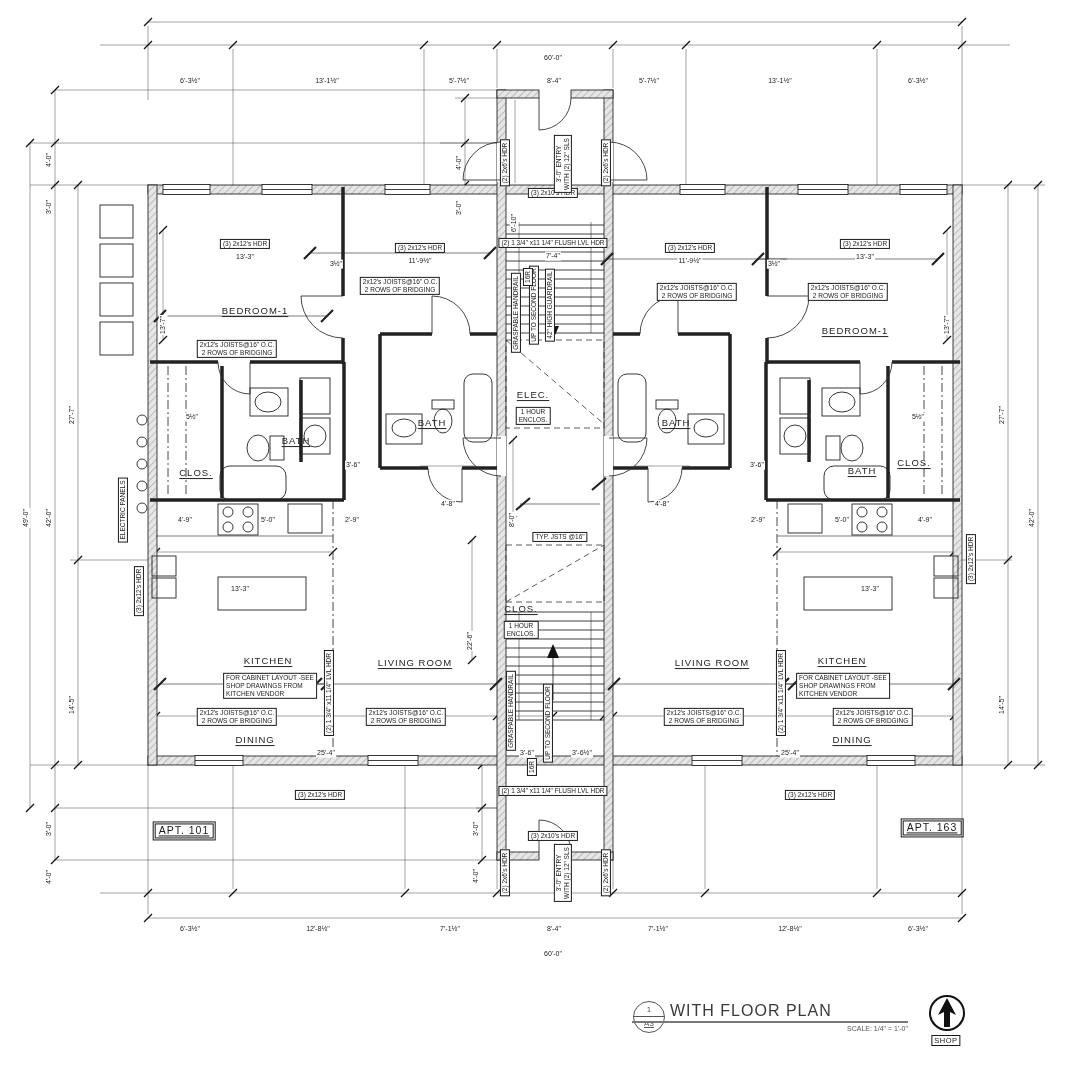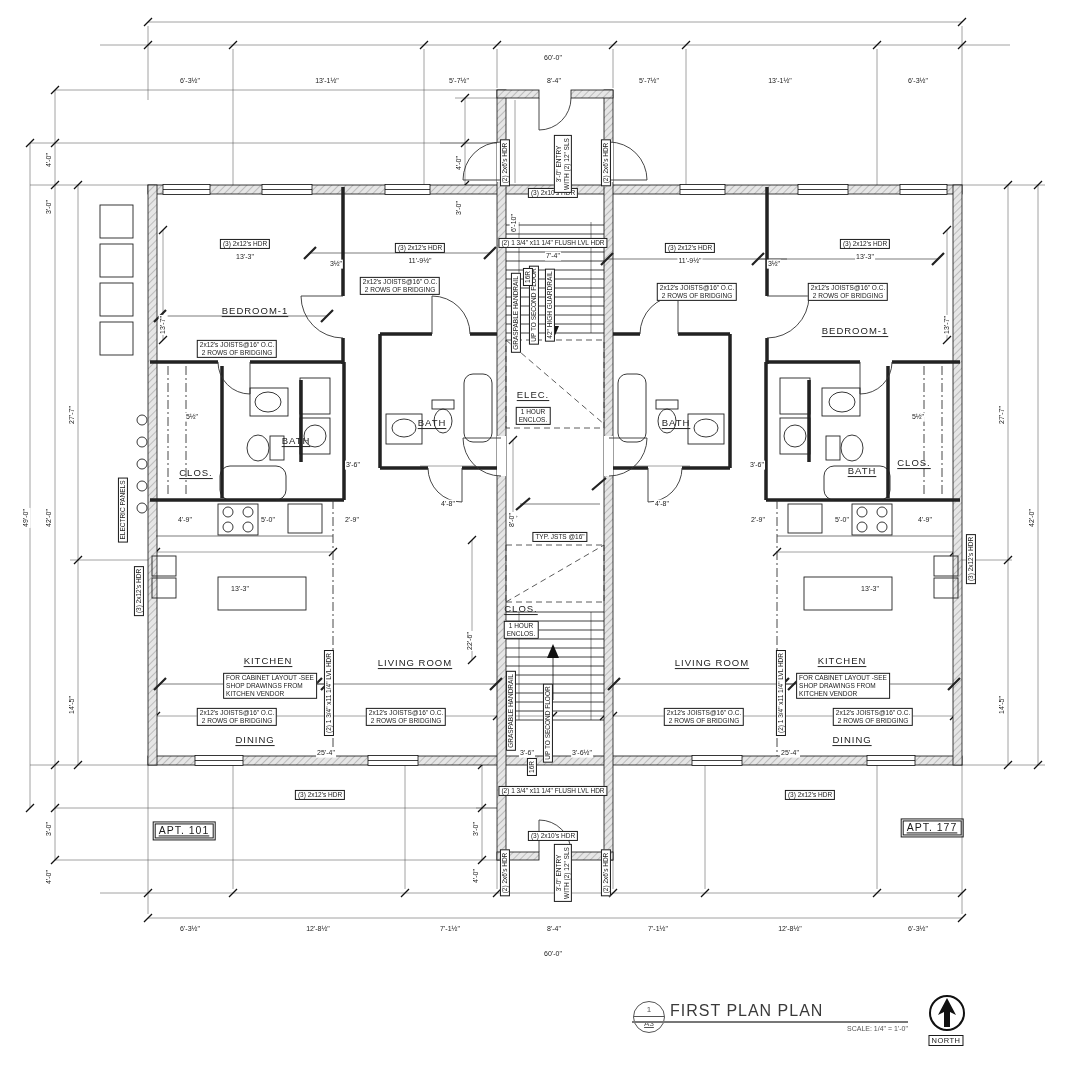--- a/index.html
+++ b/index.html
@@ -240,21 +240,21 @@
     <div class="lbl k-room" style="left: 914px; top: 420px;">CLOS.</div>
     <div class="lbl k-room" style="left: 268px; top: 618px;">KITCHEN</div>
     <div class="lbl k-room" style="left: 842px; top: 618px;">KITCHEN</div>
     <div class="lbl k-room" style="left: 415px; top: 620px;">LIVING ROOM</div>
     <div class="lbl k-room" style="left: 712px; top: 620px;">LIVING ROOM</div>
     <div class="lbl k-room" style="left: 255px; top: 697px;">DINING</div>
     <div class="lbl k-room" style="left: 852px; top: 697px;">DINING</div>
     <div class="lbl k-room" style="left: 533px; top: 352px;">ELEC.</div>
     <div class="lbl k-room" style="left: 521px; top: 566px;">CLOS.</div>
     <div class="lbl k-apt" style="left: 184px; top: 788px; text-decoration: underline;">APT. 101</div>
-    <div class="lbl k-apt" style="left: 932px; top: 785px;">APT. 177</div>
+    <div class="lbl k-apt" style="left: 932px; top: 785px;">APT. 163</div>
     <div class="lbl k-note" style="left: 245px; top: 201px;">(3) 2x12's HDR</div>
     <div class="lbl k-note" style="left: 420px; top: 205px;">(3) 2x12's HDR</div>
     <div class="lbl k-note" style="left: 690px; top: 205px;">(3) 2x12's HDR</div>
     <div class="lbl k-note" style="left: 865px; top: 201px;">(3) 2x12's HDR</div>
     <div class="lbl k-note" style="left: 320px; top: 752px;">(3) 2x12's HDR</div>
     <div class="lbl k-note" style="left: 810px; top: 752px;">(3) 2x12's HDR</div>
     <div class="lbl k-note" style="left: 553px; top: 150px;">(3) 2x10's HDR</div>
     <div class="lbl k-note" style="left: 553px; top: 793px;">(3) 2x10's HDR</div>
     <div class="lbl k-note" style="left: 553px; top: 200px;">(2) 1 3/4" x11 1/4" FLUSH LVL HDR</div>
     <div class="lbl k-note" style="left: 553px; top: 748px;">(2) 1 3/4" x11 1/4" FLUSH LVL HDR</div>
@@ -365,20 +365,20 @@
     <div class="lbl k-dim rot" style="left: 512px; top: 477px;">8'-0"</div>
     <div class="lbl k-dim rot" style="left: 470px; top: 598px;">22'-6"</div>
     <div class="lbl k-dim rot" style="left: 163px; top: 282px;">13'-7"</div>
     <div class="lbl k-dim rot" style="left: 947px; top: 282px;">13'-7"</div>
   </div>
 
 <div class="bubble">
   <span class="top">1</span>
   <span class="bot">A3</span>
 </div>
-<div class="titleblock-title">FIRST PLAN PLAN</div>
+<div class="titleblock-title">WITH FLOOR PLAN</div>
 <div class="titleblock-line"></div>
 <div class="titleblock-scale">SCALE: 1/4" = 1'-0"</div>
 <svg width="44" height="44" style="position:absolute;left:925px;top:993px;">
   <circle cx="22" cy="20" r="17" fill="none" stroke="#111" stroke-width="2"></circle>
   <polygon points="22,5 31,22 25,19 25,34 19,34 19,19 13,22" fill="#111"></polygon>
 </svg>
-<div class="north-label">NORTH</div>
+<div class="north-label">SHOP</div>
 
 </body></html>

